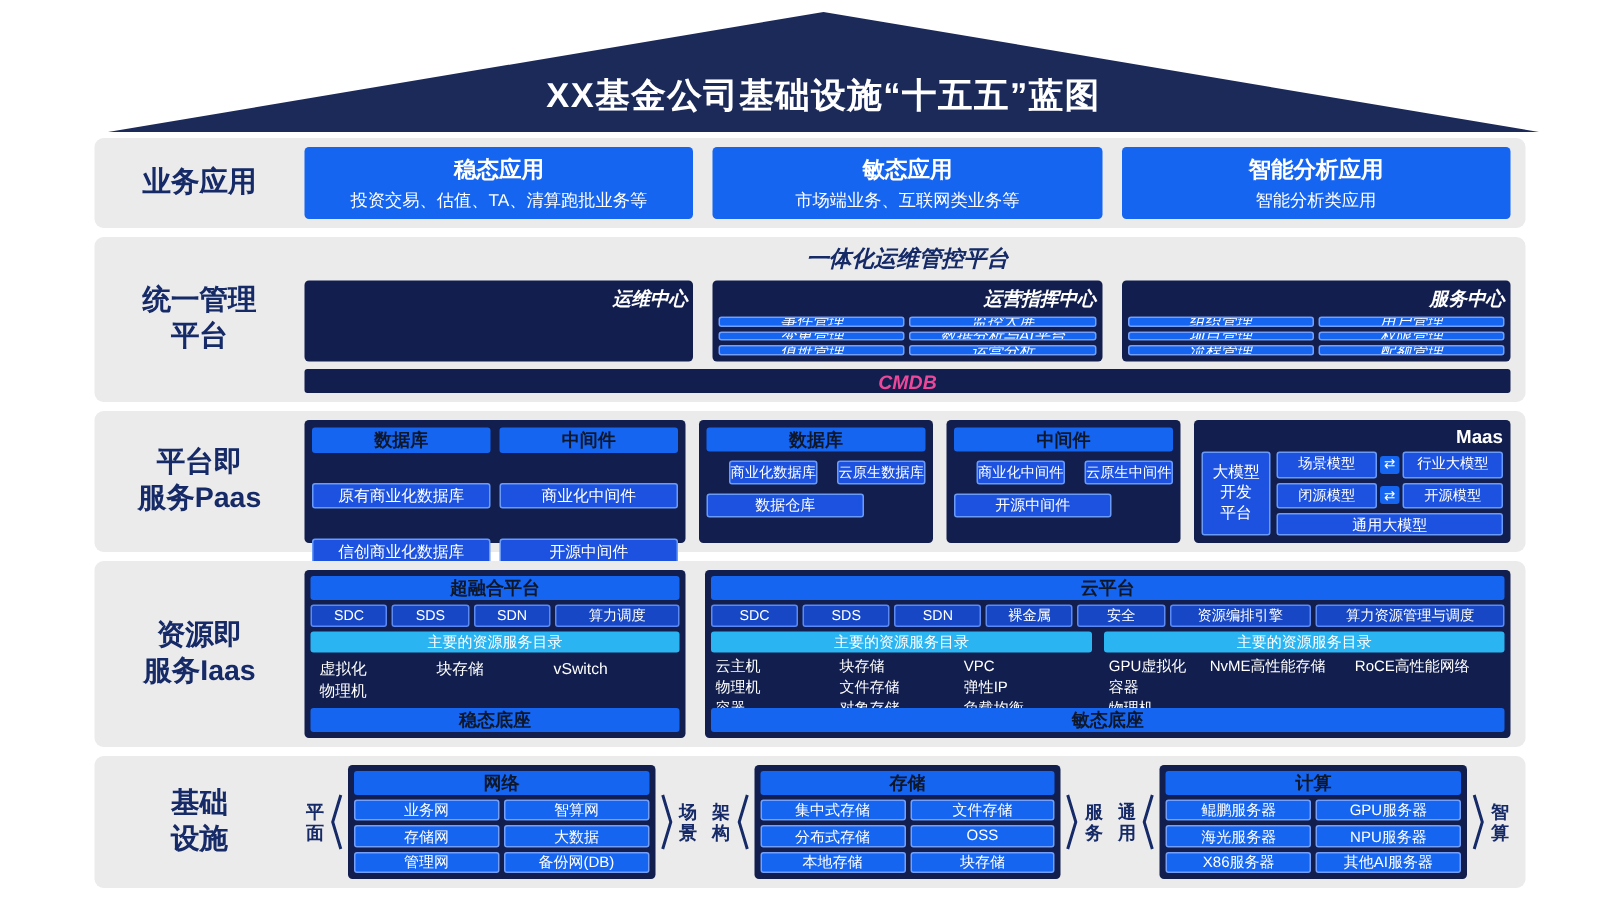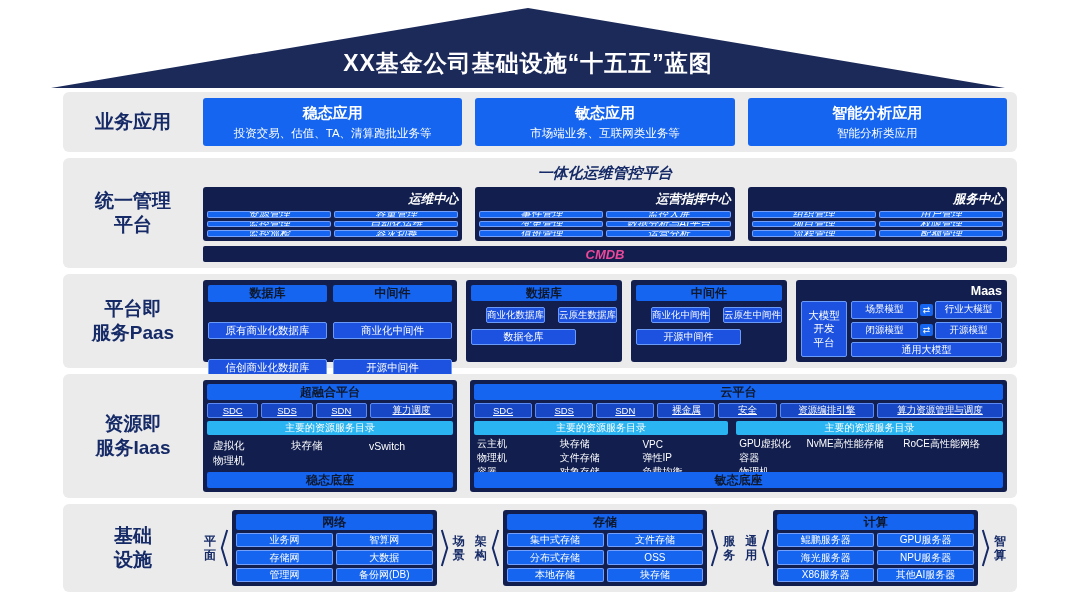--- a/index.html
+++ b/index.html
@@ -1,21 +1,21 @@
 <!DOCTYPE html>
 <html><head>
 <meta charset="utf-8">
 <style>
   * { margin:0; padding:0; box-sizing:border-box; }
   html,body { background:#fff; }
   body { font-family:"Liberation Sans","DejaVu Sans",sans-serif; }
   .page { position:relative; width:1080px; height:608px; background:#fff; overflow:hidden; }
 
   
-  .roof { position:absolute; left:51px; top:8px; width:954px; height:80px; background:#1c2a5a;
+  .roof { position:absolute; left:72px; top:8px; width:954px; height:80px; background:#1c2a5a;
           clip-path:polygon(50% 0,100% 100%,0 100%);
           display:flex; align-items:flex-end; justify-content:center; }
   .roof-title { color:#fff; font-size:23px; font-weight:bold; letter-spacing:1px; padding-bottom:9px; }
 
   
   .row { position:absolute; left:63px; width:954px; background:#ebebeb; border-radius:6px; display:flex; }
   .row1{ top:92px;  height:60px; }
   .row2{ top:158px; height:110px; }
   .row3{ top:274px; height:94px; }
   .row4{ top:374px; height:124px; }
@@ -78,21 +78,21 @@
   .maas-bottom { height:15px; font-size:10px; flex:0 0 auto; }
 
   
   .r4 { gap:13px; }
   .hci { flex:0 0 254px; }
   .cloudp { flex:1; min-width:0; }
   .hci,.cloudp { padding:4px; display:flex; flex-direction:column; gap:3px; }
   .tech-row { display:flex; gap:3px; flex:0 0 auto; }
   .tech { background:#1747c4; border:1px solid #5b8af5; border-radius:2px; color:#fff; font-size:9.5px;
           height:15px; display:flex; align-items:center; justify-content:center; flex:1;
-          white-space:nowrap; padding:0 2px; overflow:hidden;text-decoration:underline; }
+          white-space:nowrap; padding:0 2px; overflow:hidden; }
   .tech.w2 { flex:1.7; } .tech.w3 { flex:2.3; }
   .cat-grid { flex:1; display:grid; grid-template-columns:repeat(3,1fr); align-items:center;
               color:#fff; font-size:10.5px; padding:0 6px; min-height:0; }
   .cat { white-space:nowrap; }
   .cat.c1 { grid-column:1; }
   .cloud-body { flex:1; display:flex; gap:8px; min-height:0; }
   .cloud-col { display:flex; flex-direction:column; gap:2px; min-width:0; }
   .cloud-col.lft { flex:1; }
   .cloud-col.rgt { flex:1.05; }
   .cloud-col .cat-grid { font-size:10px; padding:0 3px; }
@@ -135,28 +135,20 @@
   </div>
 
   <div class="row row2">
     <div class="row-label">统一管理
 平台</div>
     <div class="row-content col">
       <div class="mgmt-header">一体化运维管控平台</div>
       <div class="centers">
         <div class="navy-panel center">
           <div class="panel-title">运维中心</div>
-          <div class="grid2">
-            <div class="item">资源管理</div>
-            <div class="item">容量管理</div>
-            <div class="item">监控管理</div>
-            <div class="item">自动化运维</div>
-            <div class="item">监控巡检</div>
-            <div class="item">容灾切换</div>
-          </div>
         </div>
         <div class="navy-panel center">
           <div class="panel-title">运营指挥中心</div>
           <div class="grid2">
             <div class="item">事件管理</div>
             <div class="item">监控大屏</div>
             <div class="item">变更管理</div>
             <div class="item">数据分析与AI平台</div>
             <div class="item">值班管理</div>
             <div class="item">运营分析</div>

